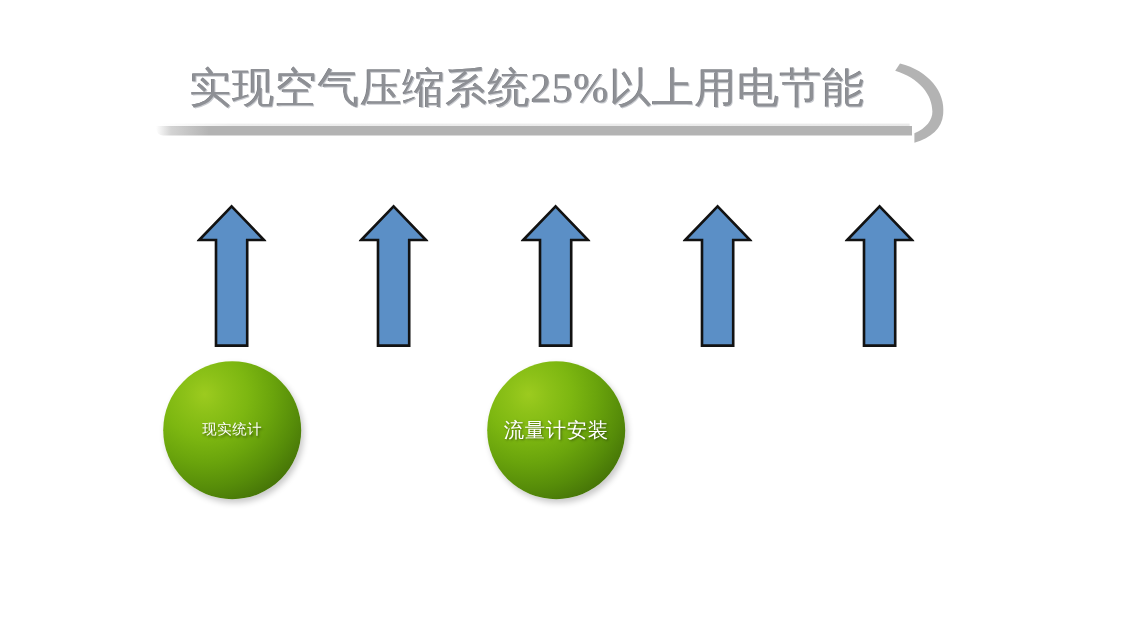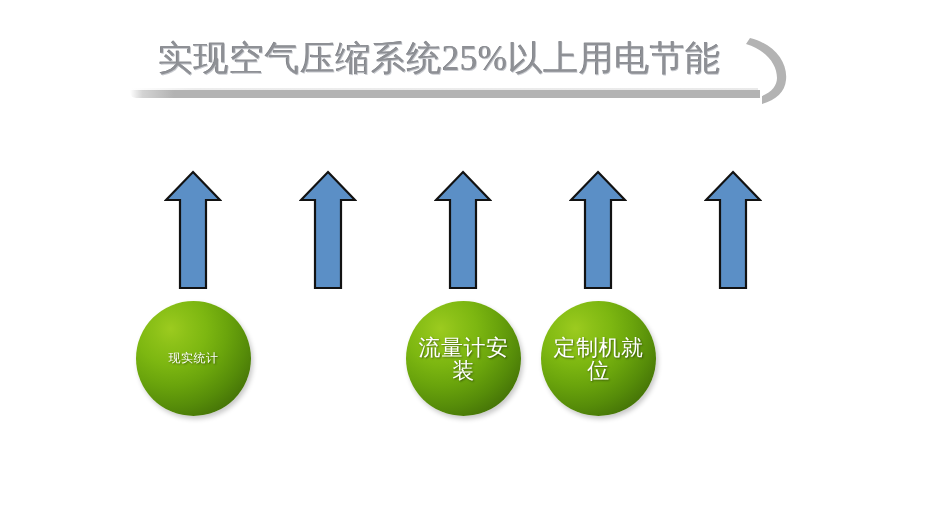--- a/index.html
+++ b/index.html
@@ -20,21 +20,21 @@
     left: 0; top: 0;
     width: 945px;
     height: 529px;
     background: #ffffff;
   }
 
   
   #title-banner {
     position: absolute;
     left: 120px;
-    top: 18px;
+    top: 33px;
     width: 680px;
     height: 92px;
     text-decoration: underline;
   }
 
   #title-text {
     position: absolute;
     left: 38px;
     top: 10px;
     width: 590px;
@@ -120,21 +120,21 @@
     font-family: "Liberation Serif", "DejaVu Serif", serif;
     font-size: 12px;
     line-height: 23px;
     letter-spacing: 0.5px;
     text-align: center;
     white-space: pre-line;
     text-shadow: 1px 1px 2px rgba(0,0,0,0.45);
     padding: 0 3px;
   }
   .sphere-label.small {
-    font-size: 22px;
+    font-size: 17px;
   }
   .sphere-label.two-line {
     font-size: 17px;
     line-height: 25px;
   }
 </style>
 </head>
 <body>
 
 <div id="slide">
@@ -179,18 +179,15 @@
 
   <div class="sphere" style="left:136px;">
     <span class="sphere-label">现实统计</span>
   </div>
 
 
   <div class="sphere" style="left:406px;">
     <span class="sphere-label small">流量计安装</span>
   </div>
 
-  <div class="sphere" style="left:541px;">
-    <span class="sphere-label small">定制机就位</span>
-  </div>
 
 
 </div>
 
 </body></html>

